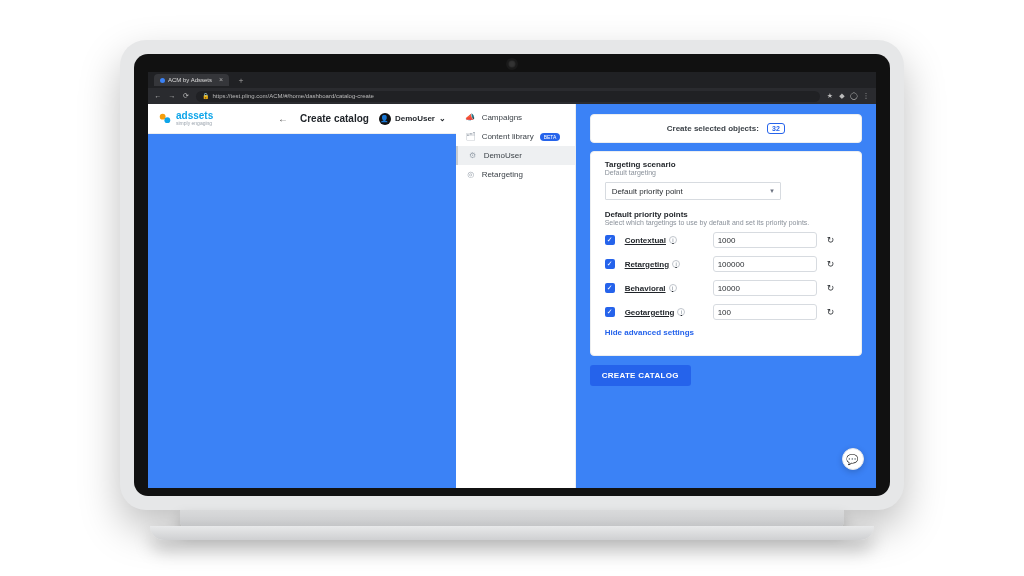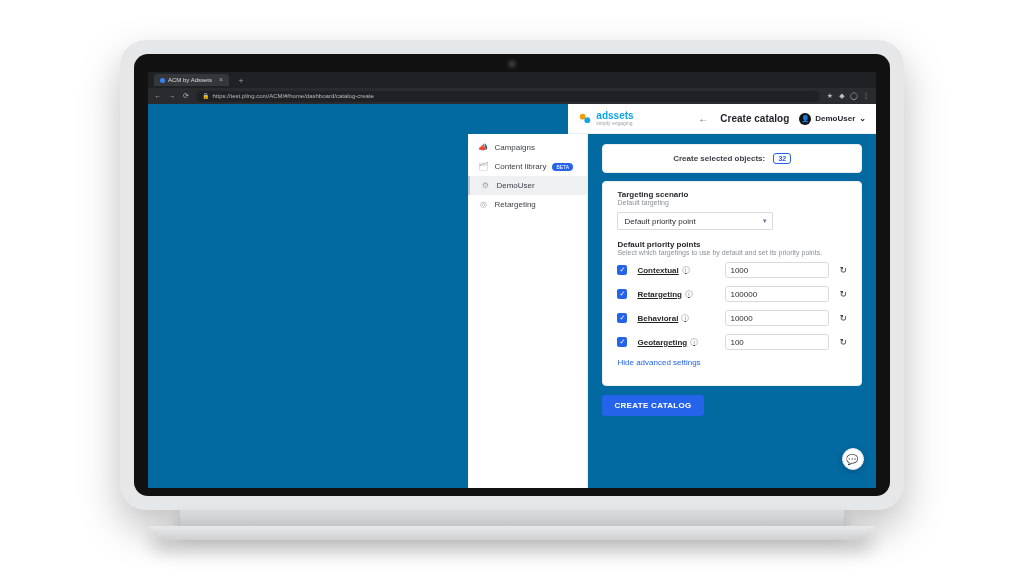--- a/index.html
+++ b/index.html
@@ -51,21 +51,21 @@
   .addrbar .navbtn { width:8px; height:8px; color:#bbb; font-size:7px; text-align:center; }
   .addr {
     flex:1; height:11px; background:#202124; border-radius:6px; color:#bbb; font-size:6px; line-height:11px; padding:0 6px;
     display:flex; align-items:center; gap:3px;
   }
   .addr .lock { font-size:6px; }
   .addrbar .righticons { display:flex; gap:4px; }
   .addrbar .righticons span { width:8px; height:8px; font-size:7px; color:#bbb; text-align:center; }
 
   
-  .app { flex:1; display:flex; flex-direction:column; background:#0369a1; min-height:0;align-items:flex-end; }
+  .app { flex:1; display:flex; flex-direction:row; background:#3b82f6; min-height:0; }
   .appheader {
     height: 30px; background:#fff; border-bottom:1px solid #eceef0; display:flex; align-items:center;
     padding: 0 10px; gap:10px;
   }
   .logo { display:flex; align-items:center; gap:4px; width:110px; }
   .logo-mark { width:14px; height:14px; display:inline-block; }
   .logo-text { font-size:10px; font-weight:700; color:#0ea5e9; line-height:1; }
   .logo-sub { font-size:5px; color:#9aa3ad; line-height:1; }
   .backbtn { width:12px; font-size:10px; color:#555; }
   .page-title { font-size:10px; font-weight:700; color:#1f2328; }
@@ -83,34 +83,34 @@
 
   .content { flex:1; overflow:auto; padding:10px 14px 8px; }
   .card { background:#fff; border:1px solid #eceef0; border-radius:4px; padding:8px 14px; margin-bottom:8px; }
 
   .totalrow { text-align:center; font-size:8px; color:#3c4248; font-weight:600; }
   .countbadge { display:inline-block; border:1px solid #2563eb; color:#2563eb; border-radius:3px; padding:1px 4px; font-size:7px; margin-left:6px; }
 
   .seclabel { font-size:8px; font-weight:700; color:#1f2328; }
   .sechelp  { font-size:7px; color:#8a919a; margin-bottom:6px; }
   .select {
-    width:156px; height:18px; border:1px solid #d7dbe0; border-radius:1px; font-size:8px; padding:0 6px;
+    width:176px; height:18px; border:1px solid #d7dbe0; border-radius:1px; font-size:8px; padding:0 6px;
     display:flex; align-items:center; justify-content:space-between; color:#2b2f33;
   }
   .select .caret { font-size:7px; color:#6b7280; }
 
   .ppgrid { display:flex; flex-direction:column; gap:8px; }
   .pprow { display:flex; align-items:center; gap:10px; }
   .ppchk { width:10px; height:10px; border-radius:2px; background:#2563eb; color:#fff; font-size:7px; display:flex; align-items:center; justify-content:center; flex-shrink:0; }
   .pplabel { width:78px; font-size:8px; color:#1f2328; font-weight:600; display:flex; align-items:center; gap:3px;text-decoration:underline; }
   .info { width:8px; height:8px; border-radius:50%; border:1px solid #c0c5cc; color:#9aa3ad; font-size:5px; display:flex; align-items:center; justify-content:center; }
   .numinput { width:104px; height:16px; border:1px solid #d7dbe0; border-radius:3px; font-size:8px; padding:0 4px; color:#2b2f33; }
   .refresh { font-size:9px; color:#2b2f33; }
 
-  .advlink { font-size:8px; color:#2563eb; font-weight:400; margin:8px 0 10px; }
+  .advlink { font-size:8px; color:#2563eb; font-weight:700; margin:8px 0 10px; }
   .primary {
     display:inline-block; background:#2563eb; color:#fff; font-size:8px; font-weight:700; letter-spacing:.3px;
     padding:6px 12px; border-radius:3px; text-transform:uppercase;
   }
 
   .fab {
     position:absolute; right:26px; bottom:26px; width:22px; height:22px; border-radius:50%;
     background:#fff; border:1px solid #e3e6ea; box-shadow:0 2px 6px rgba(0,0,0,.18);
     display:flex; align-items:center; justify-content:center; font-size:10px; color:#333;
   }

